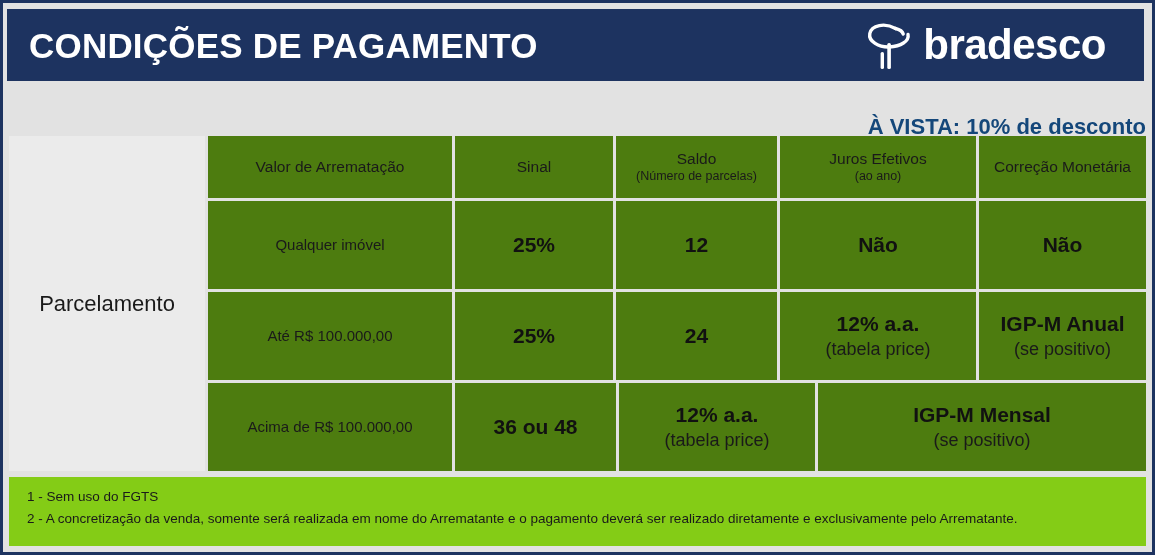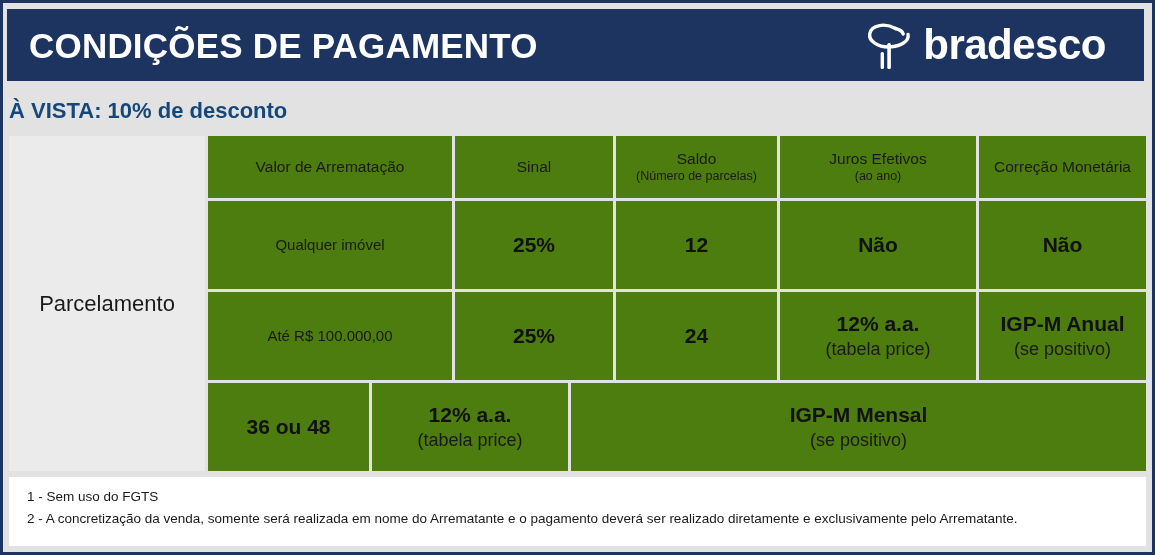--- a/index.html
+++ b/index.html
@@ -60,27 +60,27 @@
     font-size: 42px;
     font-weight: bold;
     line-height: 1;
     letter-spacing: -0.5px;
   }
 
   
   .subtitle-band {
     position: absolute;
     left: 6px;
-    top: 84px;
+    top: 100px;
     width: 1137px;
     height: 47px;
     background: #e2e2e2;
     display: flex;
     align-items: center;
-    justify-content: flex-start;
+    justify-content: flex-end;
   }
   .subtitle-text {
     color: #14477a;
     font-size: 22px;
     font-weight: bold;
     line-height: 1;
   }
 
   
   .table-wrap {
@@ -166,21 +166,21 @@
     margin-top: 3px;
   }
 
   
   .footer {
     position: absolute;
     left: 6px;
     top: 474px;
     width: 1137px;
     height: 69px;
-    background: #ffffff;
+    background: #84cc16;
     box-sizing: border-box;
     padding: 9px 14px 0 18px;
   }
   .note {
     font-size: 13.5px;
     color: #1a1a1a;
     line-height: 1.62;
     white-space: nowrap;
   }
 </style>
@@ -270,20 +270,23 @@
           <span class="cell-strong">12% a.a.</span>
           <span class="cell-sub">(tabela price)</span>
         </div>
         <div class="cell c-correcao">
           <span class="cell-strong">IGP-M Anual</span>
           <span class="cell-sub">(se positivo)</span>
         </div>
       </div>
 
       <div class="trow body">
+        <div class="cell c-valor">
+          <span class="cell-plain">Acima de R$ 100.000,00</span>
+        </div>
         <div class="cell c-saldo">
           <span class="cell-strong">36 ou 48</span>
         </div>
         <div class="cell c-juros">
           <span class="cell-strong">12% a.a.</span>
           <span class="cell-sub">(tabela price)</span>
         </div>
         <div class="cell c-correcao">
           <span class="cell-strong">IGP-M Mensal</span>
           <span class="cell-sub">(se positivo)</span>

